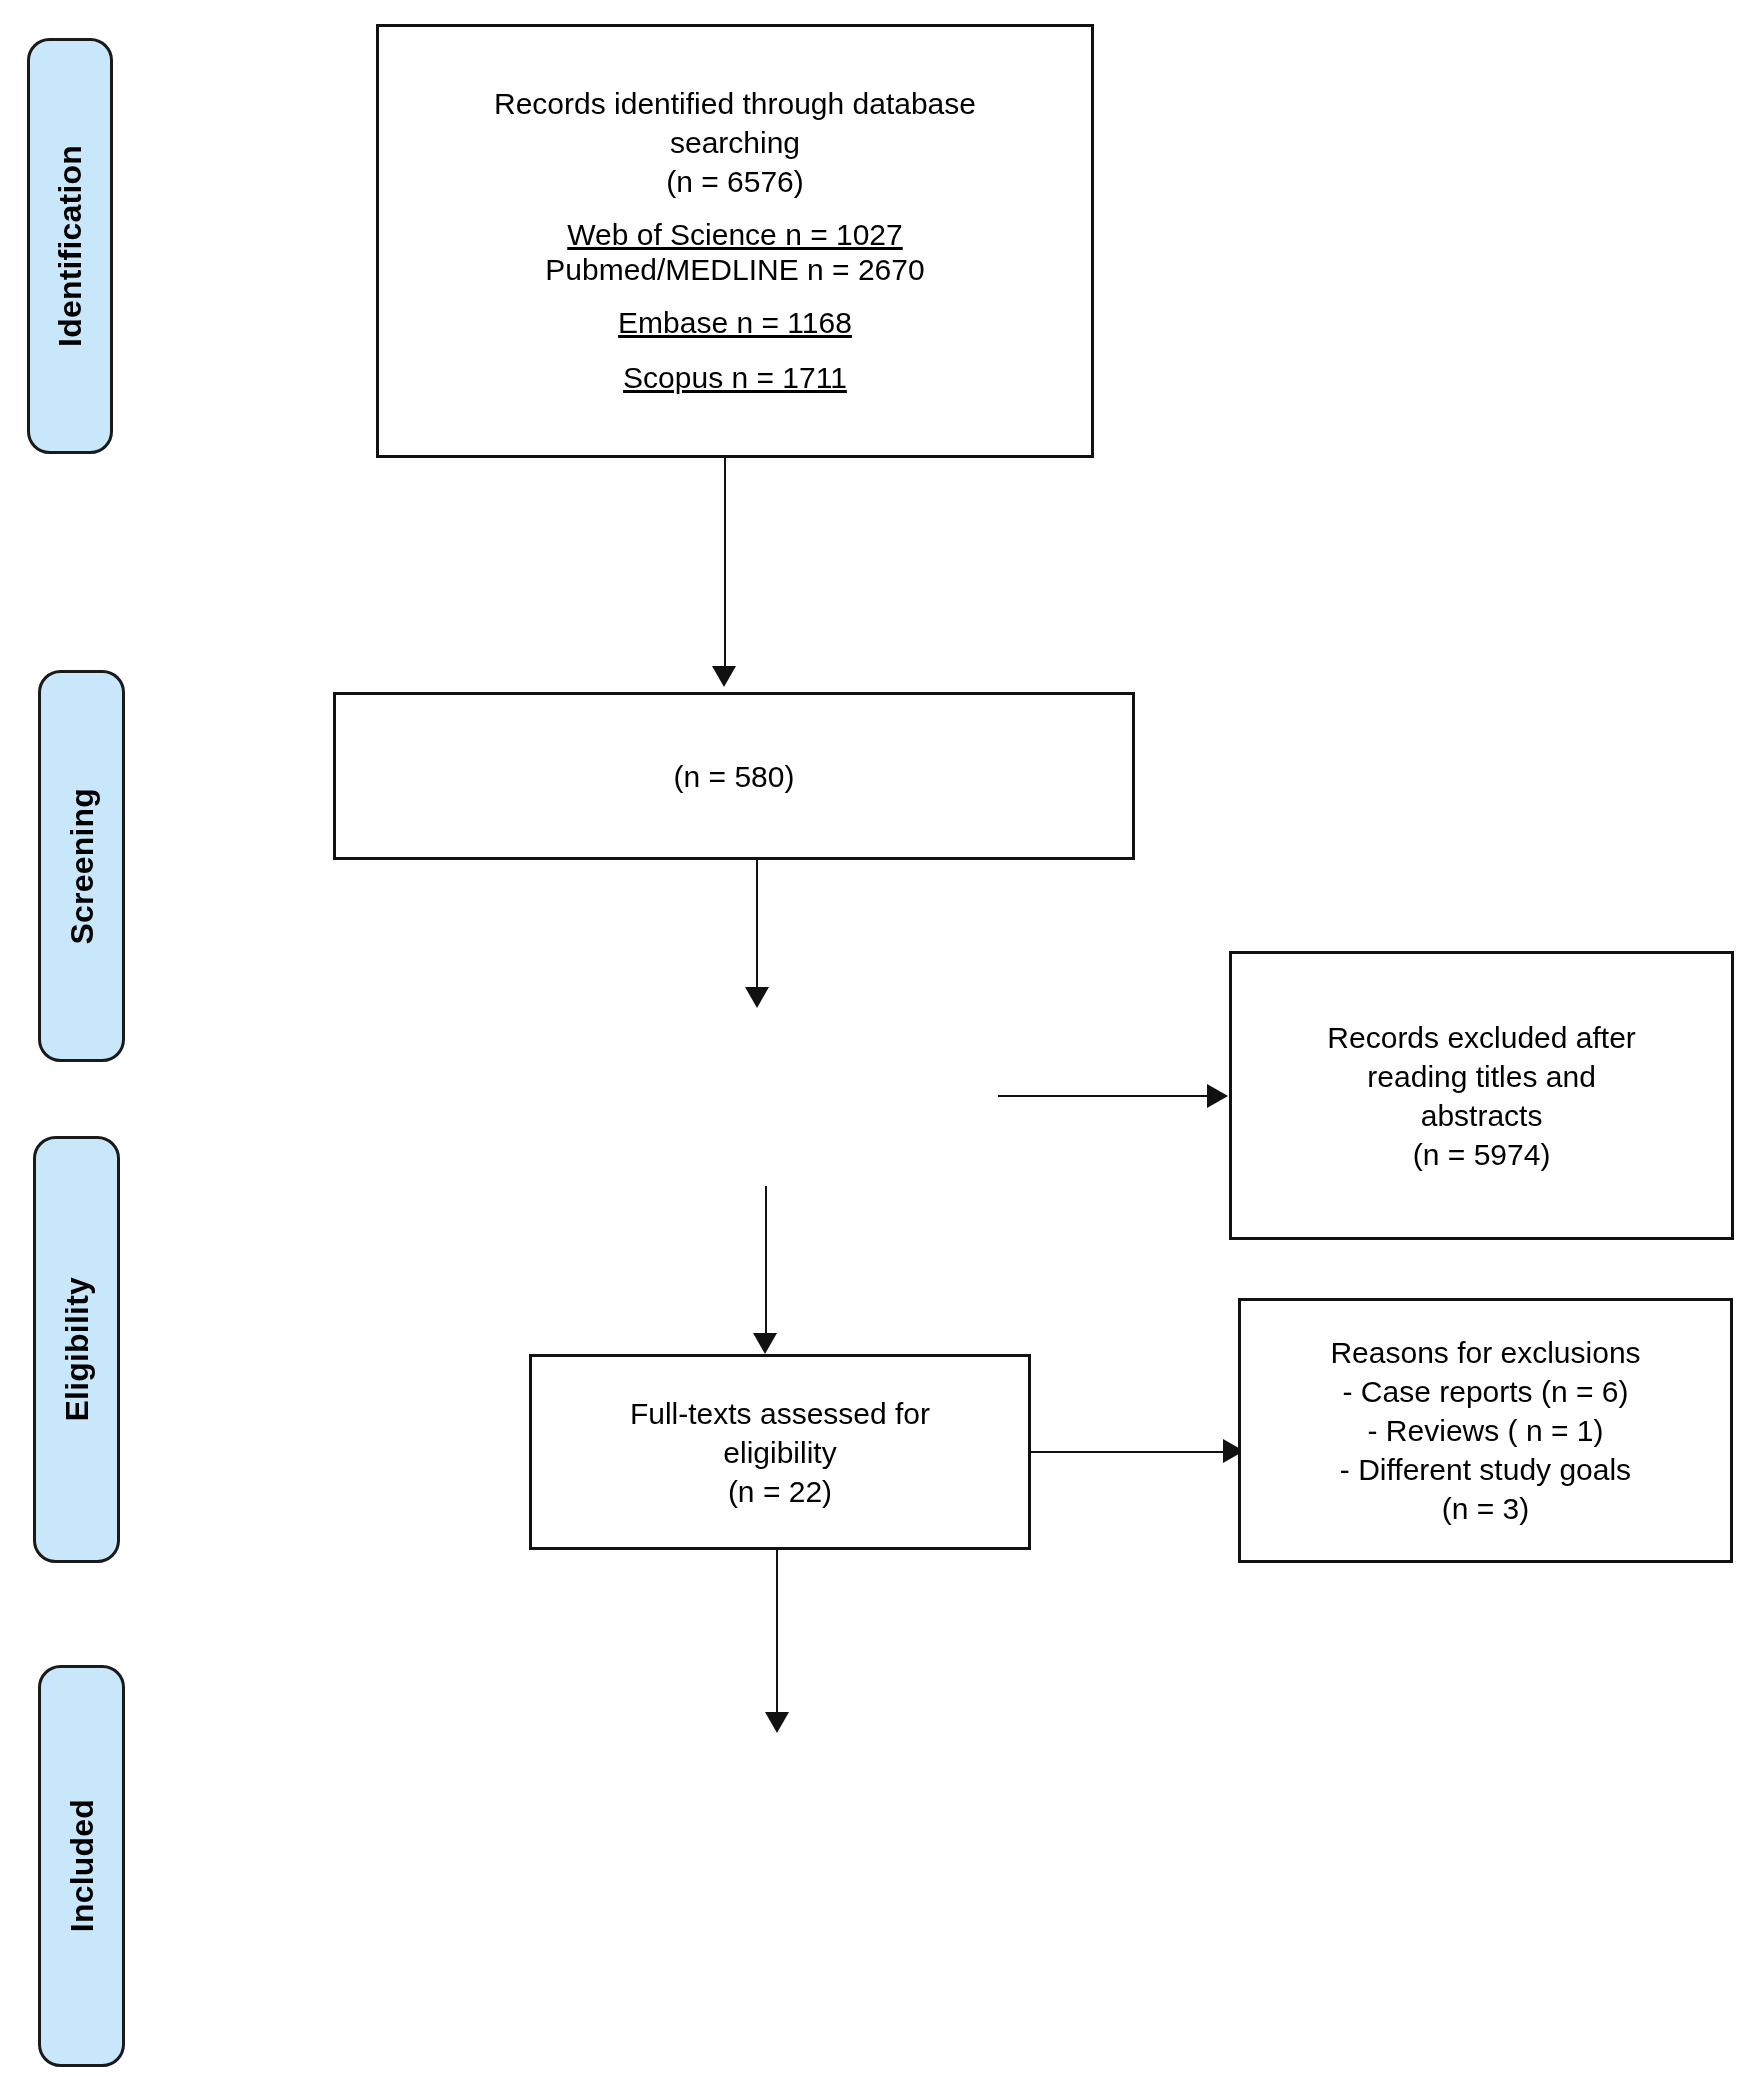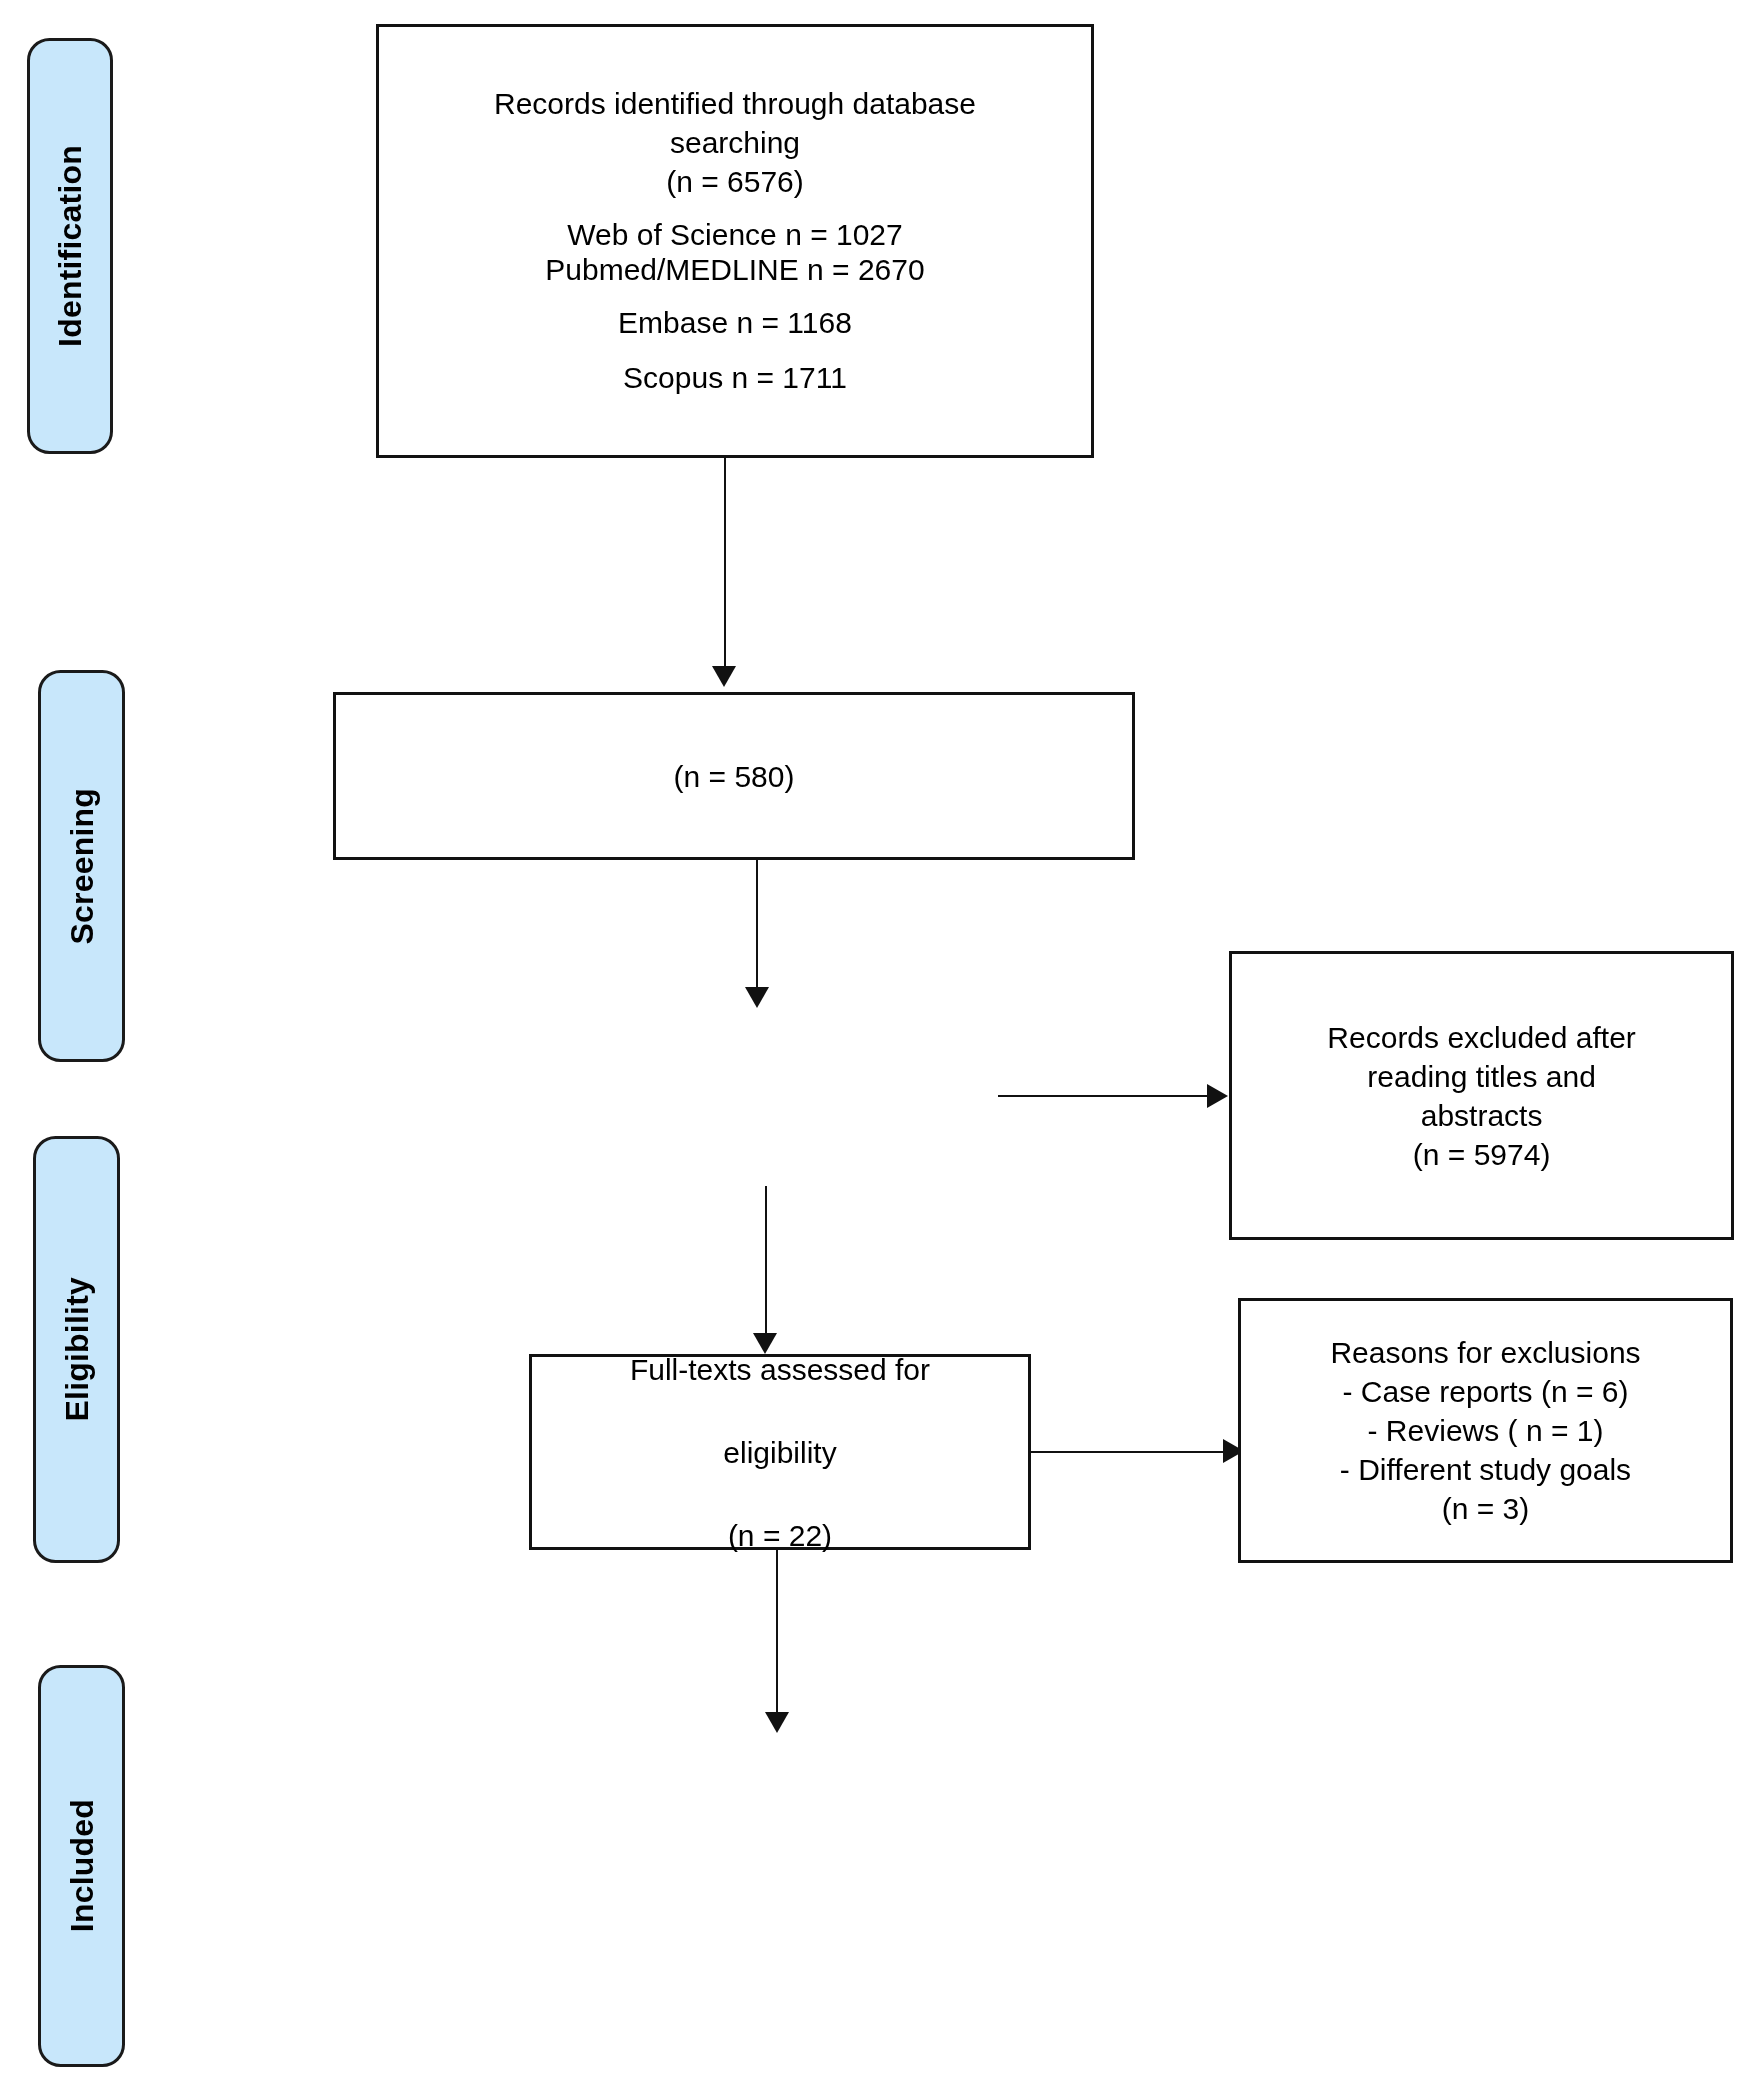--- a/index.html
+++ b/index.html
@@ -54,21 +54,21 @@
     justify-content: center;
     text-align: left;
     padding: 4.9px 11.8px;
   }
   .flow-box .line {
     font-size: 30px;
     line-height: 1.30;
     white-space: nowrap;
     color: #000000;
   }
-  .flow-box .line.gap-above { margin-top: 16px; }
+  .flow-box .line.gap-above { margin-top: 16px; text-decoration: underline; }
   .flow-box .line.tight { line-height: 1.18; }
 
   
   .vline {
     position: absolute;
     background: #111111;
     width: 2.4px;
   }
   .hline {
     position: absolute;
@@ -140,21 +140,21 @@
   <div class="flow-box" style="left:1229px; top:951px; width:505px; height:289px;padding-left:12px;">
     <span class="line">Records excluded after</span>
     <span class="line">reading titles and</span>
     <span class="line">abstracts</span>
     <span class="line">(n = 5974)</span>
   </div>
 
   <div class="vline" style="left:765px; top:1186px; height:149px;"></div>
   <div class="arrow-down" style="left:753px; top:1333px;"></div>
 
-  <div class="flow-box" style="left:529px; top:1354px; width:502px; height:196px;gap:44px;">
+  <div class="flow-box" style="left:529px; top:1354px; width:502px; height:196px;">
     <span class="line">Full-texts assessed for</span>
     <span class="line">eligibility</span>
     <span class="line">(n = 22)</span>
   </div>
 
   <div class="hline" style="left:1031px; top:1451px; width:193px;"></div>
   <div class="arrow-right" style="left:1223px; top:1439px;"></div>
 
   <div class="flow-box" style="left:1238px; top:1298px; width:495px; height:265px;">
     <span class="line">Reasons for exclusions</span>

